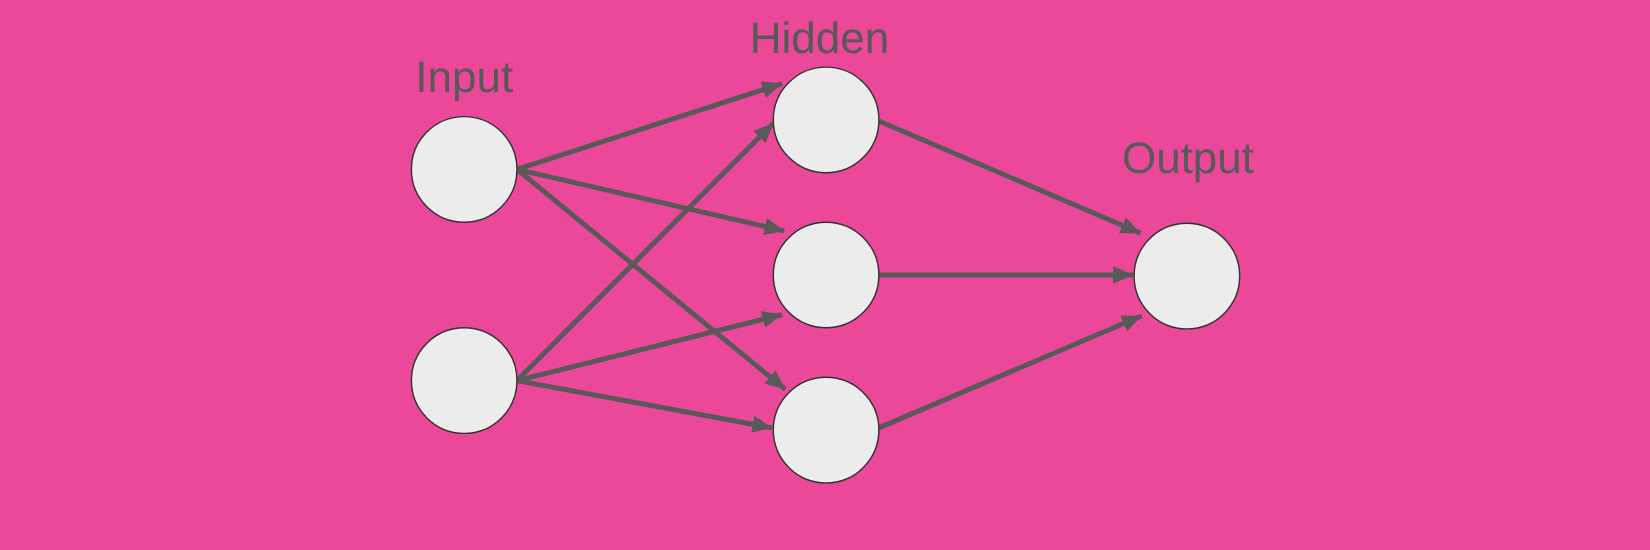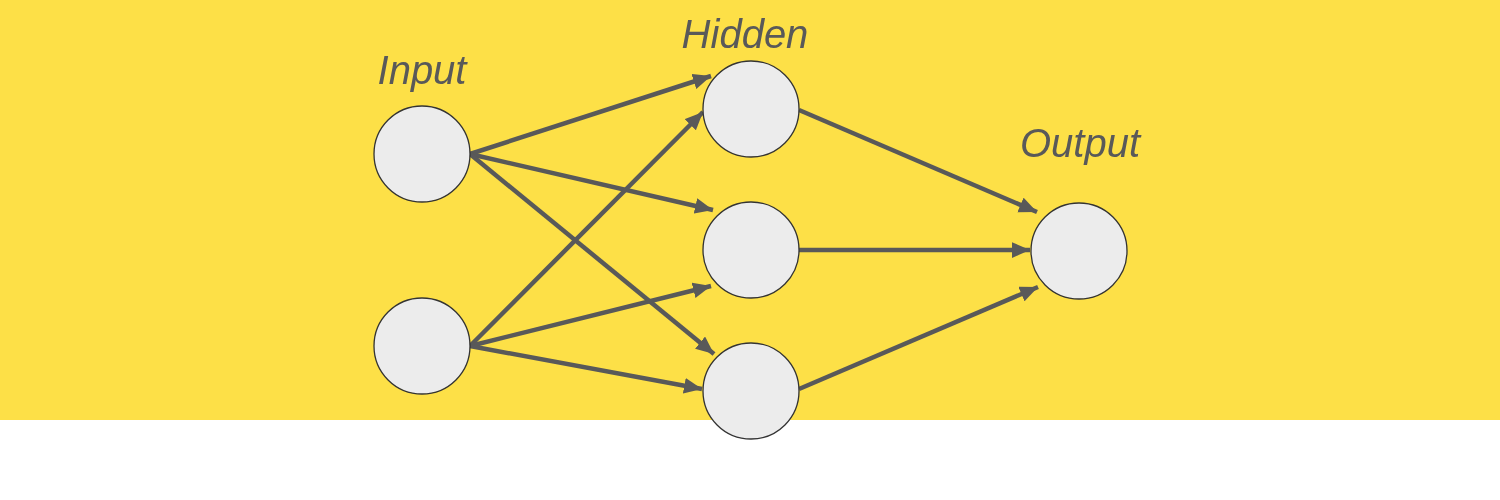--- a/index.html
+++ b/index.html
@@ -6,23 +6,22 @@
     margin: 0;
     padding: 0;
     background: #ffffff;
     width: 1500px;
     height: 500px;
     overflow: hidden;
   }
   .canvas-wrap {
     position: relative;
     width: 1500px;
-    height: 420px;
-    background: #fde047;
-    font-style: italic;
+    height: 500px;
+    background: #ec4899;
   }
   svg.diagram {
     display: block;
     width: 1500px;
     height: 500px;
   }
   text.layer-label {
     font-family: "Liberation Sans", "DejaVu Sans", sans-serif;
     font-size: 40px;
     text-anchor: middle;

